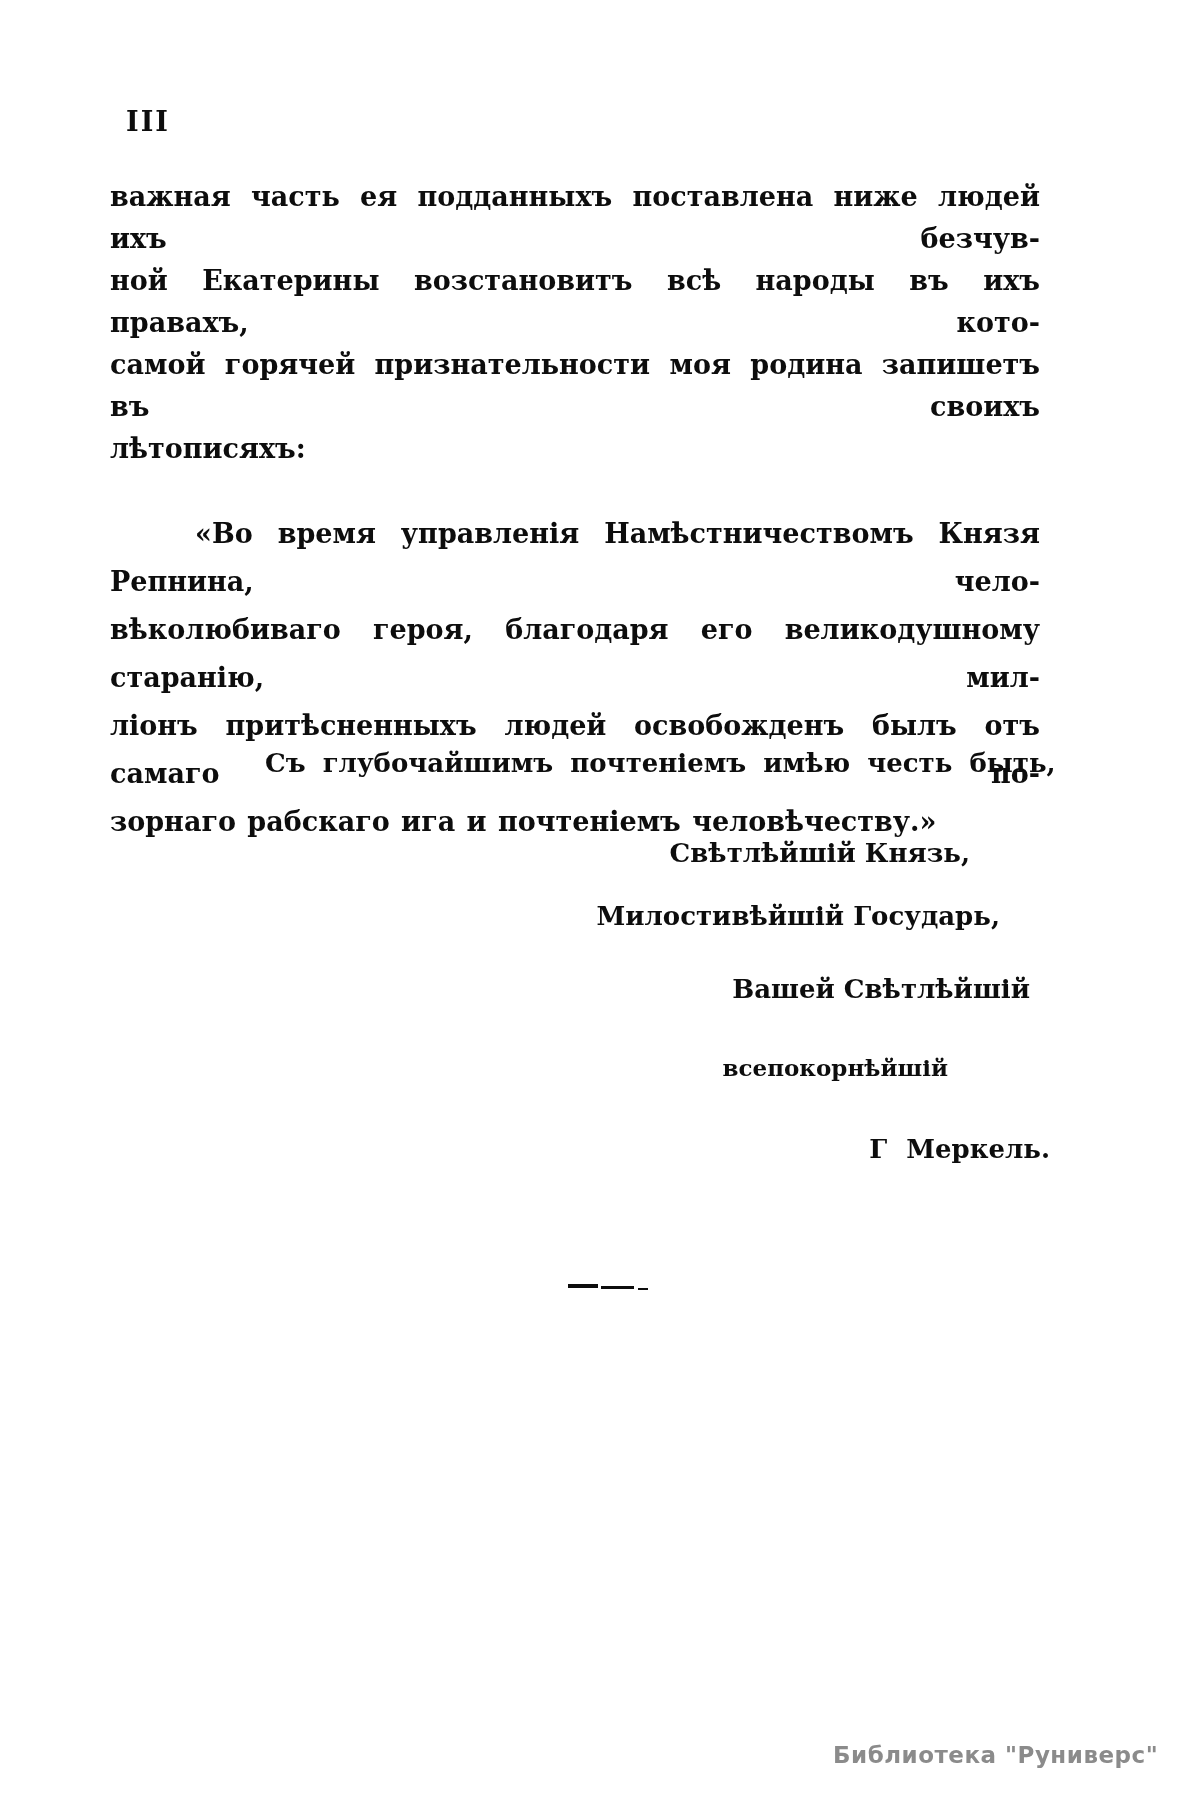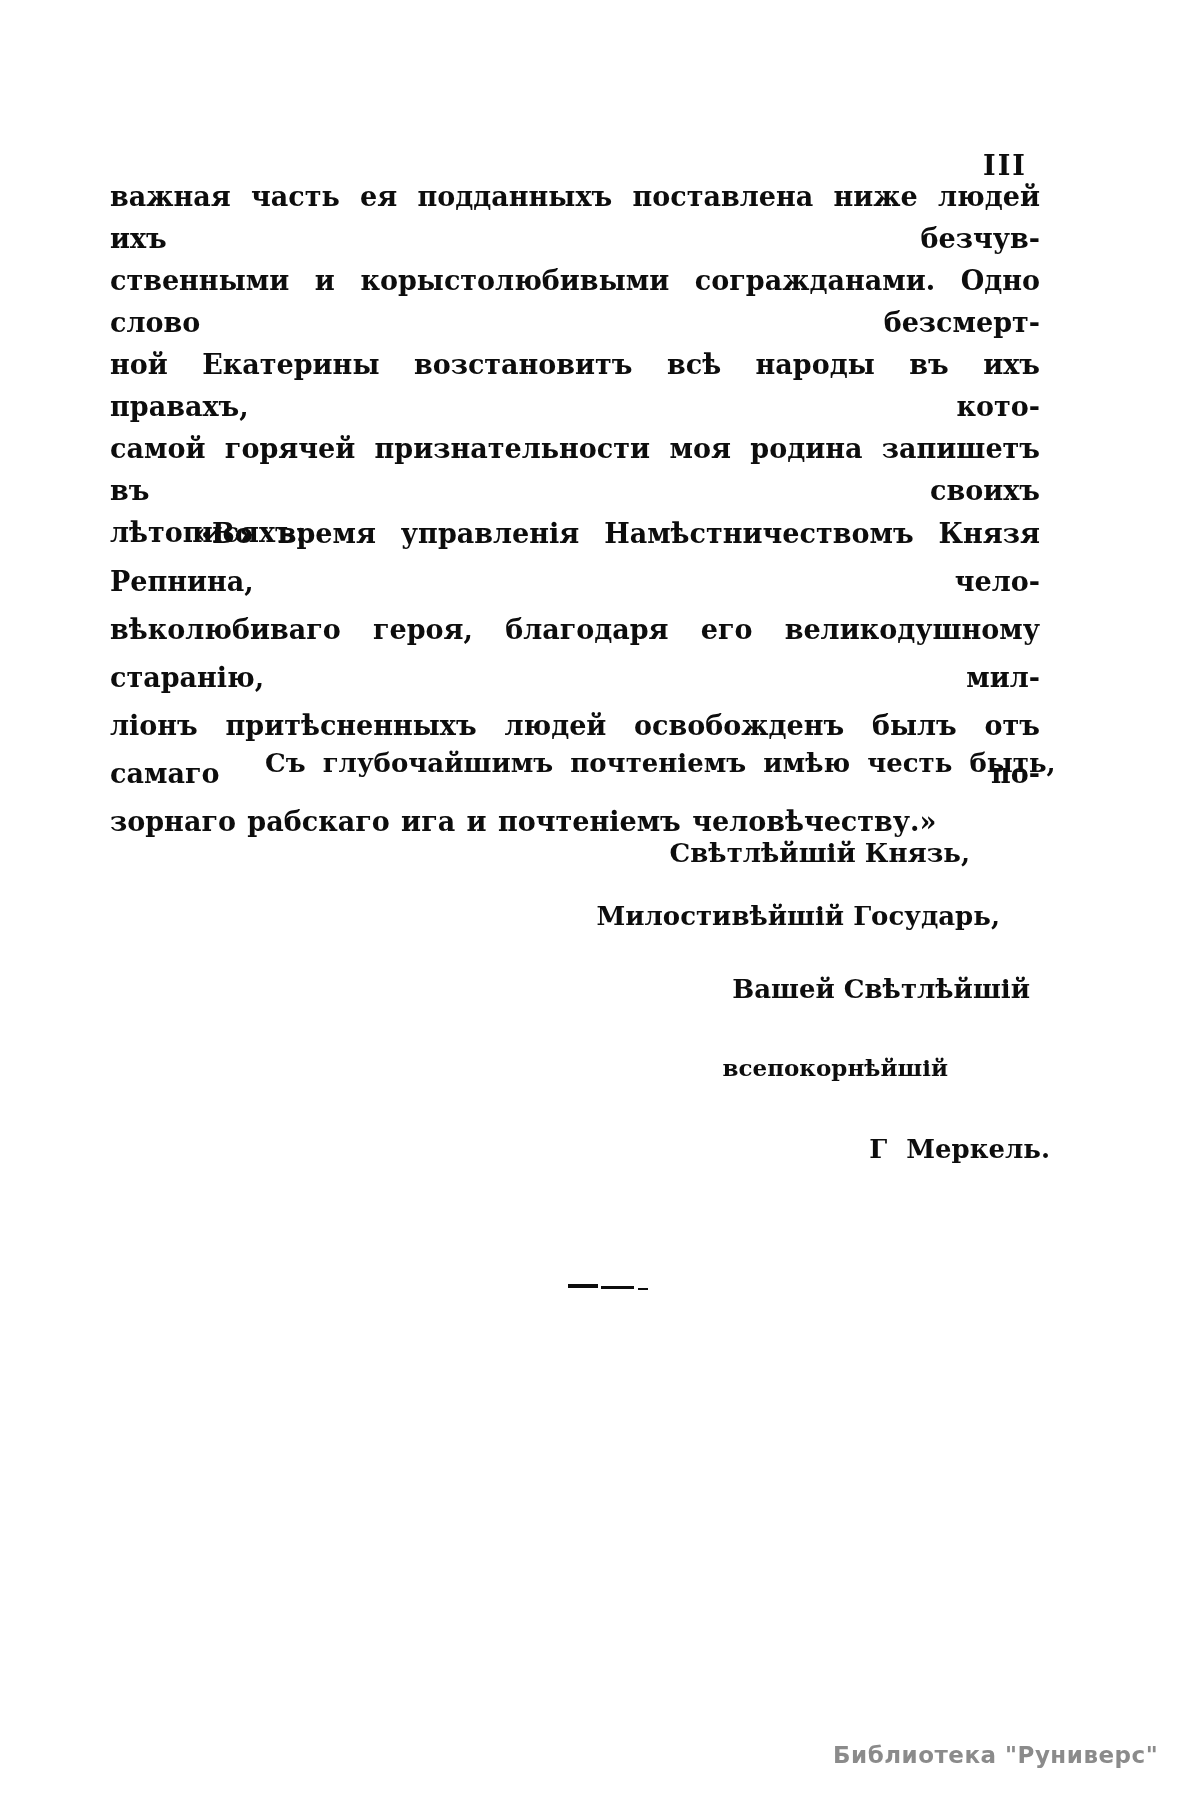--- a/index.html
+++ b/index.html
@@ -12,27 +12,26 @@
     width: 1200px;
     height: 1805px;
     background: #ffffff;
     color: #0d0d0d;
     font-family: "DejaVu Serif", "DejaVu Sans", serif;
     overflow: hidden;
   }
   .page-number {
     position: absolute;
     top: 106px;
-    left: 97px;
+    left: 126px;
     width: 930px;
-    text-align: right;
+    text-align: left;
     font-size: 27px;
     font-weight: bold;
     letter-spacing: 2px;
-    margin-top: 44px;
   }
   .text-block {
     position: absolute;
     left: 110px;
     width: 930px;
   }
   .intro-block { top: 176px; }
   .quote-block { top: 510px; }
   .tline {
     font-size: 27px;
@@ -93,21 +92,20 @@
 </style>
 </head>
 <body>
 
 <div class="page">
 
   <div class="page-number">III</div>
 
   <div class="text-block intro-block">
     <div class="tline">важная часть ея подданныхъ поставлена ниже  людей ихъ безчув-</div>
-    <div class="tline">ственными и корыстолюбивыми согражданами. Одно слово безсмерт-</div>
     <div class="tline">ной Екатерины возстановитъ всѣ народы въ ихъ правахъ, кото-</div>
     <div class="tline">самой горячей признательности моя родина запишетъ въ своихъ</div>
     <div class="tline last-line">лѣтописяхъ:</div>
   </div>
 
   <div class="text-block quote-block">
     <div class="tline first-indent">«Во время управленія Намѣстничествомъ Князя Репнина, чело-</div>
     <div class="tline">вѣколюбиваго героя, благодаря его великодушному старанію, мил-</div>
     <div class="tline">ліонъ притѣсненныхъ людей освобожденъ былъ отъ самаго по-</div>
     <div class="tline last-line">зорнаго рабскаго ига и почтеніемъ человѣчеству.»</div>

